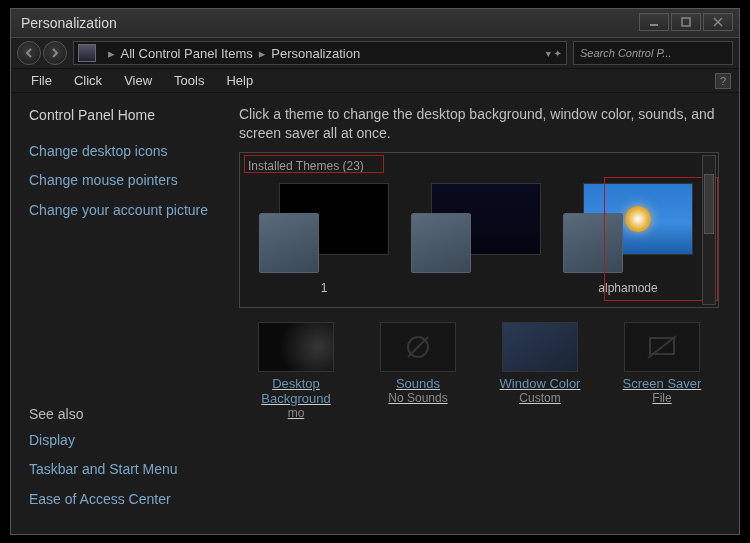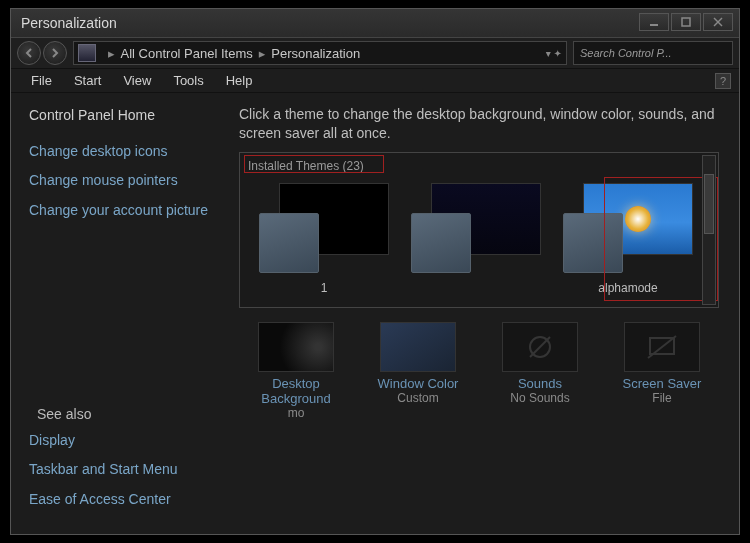--- a/index.html
+++ b/index.html
@@ -29,21 +29,21 @@
   .menubar .help-q { position:absolute; right:8px; top:4px; width:16px; height:16px; background:#333; color:#888; font-size:11px; display:flex; align-items:center; justify-content:center; border:1px solid #555; }
 
   
   .body-area { position:absolute; top:84px; bottom:0; left:0; right:0; display:flex; background:#1c1c1c; }
 
   
   .sidebar { width:210px; padding:14px 10px 14px 18px; display:flex; flex-direction:column;justify-content:flex-end; }
   .sidebar a { color:#7aa6c8; font-size:14px; text-decoration:none; margin-bottom:12px; line-height:1.25; cursor:pointer; }
   .sidebar a.home { color:#d0d0d0; margin-bottom:18px; }
   .sidebar .spacer { flex:1; }
-  .sidebar .seealso { color:#bbb; font-size:14px; margin-bottom:10px;margin-left:8px; }
+  .sidebar .seealso { color:#bbb; font-size:14px; margin-bottom:10px; }
 
   
   .main { flex:1; padding:12px 10px 0 18px; color:#ccc; position:relative; }
   .main h1 { font-size:15px; font-weight:400; color:#ddd; margin-bottom:10px; }
   .main p.desc { font-size:14px; color:#bfbfbf; line-height:1.35; margin-bottom:9px; }
 
   .theme-panel { position:relative; border:1px solid #444; height:156px; margin-right:10px; background:#1a1a1a; }
   .theme-panel .group-label { position:absolute; left:8px; top:6px; font-size:12px; color:#9a9a9a; }
   .red-box-1 { position:absolute; left:4px; top:2px; width:140px; height:18px; border:1px solid #a02020; }
   .red-box-2 { position:absolute; left:364px; top:24px; width:114px; height:124px; border:1px solid #a02020; }
@@ -55,21 +55,21 @@
   .theme-stack { position:relative; width:130px; height:92px; margin:0 auto 6px; }
   .theme-bg { position:absolute; left:20px; top:0; width:110px; height:72px; border:1px solid #333; }
   .bg-black { background:#000; }
   .bg-dark2 { background:linear-gradient(#0a0a20,#050510); }
   .bg-win7 { background:linear-gradient(180deg,#2a7ad1 0%, #3a8be0 55%, #1a5ca8 100%); position:relative; }
   .bg-win7::after { content:""; position:absolute; left:50%; top:50%; width:26px; height:26px; border-radius:50%; background:radial-gradient(circle,#fff,#e7b23a 55%, #d07a1a); transform:translate(-50%,-50%); box-shadow:0 0 12px rgba(255,220,150,.6);}
   .theme-overlay { position:absolute; left:0; top:30px; width:60px; height:60px; background:linear-gradient(160deg,#5a6a7a,#3a4856); border:1px solid #55616c; border-radius:2px; }
   .theme-label { color:#bdbdbd; font-size:12px; }
 
   
-  .bottom-links { display:flex; gap:8px; margin-top:14px; margin-right:10px; }
+  .bottom-links { display:flex; gap:8px; margin-top:14px; margin-right:10px;text-decoration:underline; }
   .bl-item { flex:1; text-align:center; cursor:pointer; }
   .bl-thumb { width:76px; height:50px; background:#151515; border:1px solid #333; margin:0 auto 4px; position:relative; display:flex; align-items:center; justify-content:center; }
   .bl-thumb.db { background:radial-gradient(circle at 80% 50%, #333 5%, #0a0a0a 60%); }
   .bl-thumb.wc { background:linear-gradient(145deg,#2a3a55,#1a2433); }
   .bl-thumb.so svg, .bl-thumb.ss svg { opacity:.5; }
   .bl-label { color:#6a93b5; font-size:13px; }
   .bl-sub { color:#8a8a8a; font-size:12px; }
 </style>
 </head>
 <body>
@@ -119,21 +119,21 @@
       <span>Personalization</span>
       <span class="addr-tail">▾&nbsp;✦</span>
     </div>
     <div class="search-box">
       <span>Search Control P...</span>
     </div>
   </div>
 
   <div class="menubar">
     <span class="menu-item">File</span>
-    <span class="menu-item">Start</span>
+    <span class="menu-item">Click</span>
     <span class="menu-item">View</span>
     <span class="menu-item">Tools</span>
     <span class="menu-item">Help</span>
     <div class="help-q">?</div>
   </div>
 
   <div class="body-area">
 
     <div class="sidebar">
       <a class="home">Control Panel Home</a>
@@ -184,35 +184,35 @@
         </div>
       </div>
 
       <div class="bottom-links">
         <div class="bl-item">
           <div class="bl-thumb db"></div>
           <div class="bl-label">Desktop Background</div>
           <div class="bl-sub">mo</div>
         </div>
         <div class="bl-item">
-          <div class="bl-thumb wc"></div>
-          <div class="bl-label">Window Color</div>
-          <div class="bl-sub">Custom</div>
-        </div>
-        <div class="bl-item">
           <div class="bl-thumb so">
             <svg width="40" height="30">
                 <circle cx="20" cy="15" r="10" fill="none" stroke="#555" stroke-width="2"></circle>
                 <line x1="10" y1="25" x2="30" y2="5" stroke="#555" stroke-width="2"></line>
               </svg>
           </div>
           <div class="bl-label">Sounds</div>
           <div class="bl-sub">No Sounds</div>
         </div>
         <div class="bl-item">
+          <div class="bl-thumb wc"></div>
+          <div class="bl-label">Window Color</div>
+          <div class="bl-sub">Custom</div>
+        </div>
+        <div class="bl-item">
           <div class="bl-thumb ss">
             <svg width="40" height="30">
                 <rect x="8" y="6" width="24" height="16" fill="none" stroke="#555" stroke-width="2"></rect>
                 <line x1="6" y1="26" x2="34" y2="4" stroke="#555" stroke-width="2"></line>
               </svg>
           </div>
           <div class="bl-label">Screen Saver</div>
           <div class="bl-sub">File</div>
         </div>
       </div>

